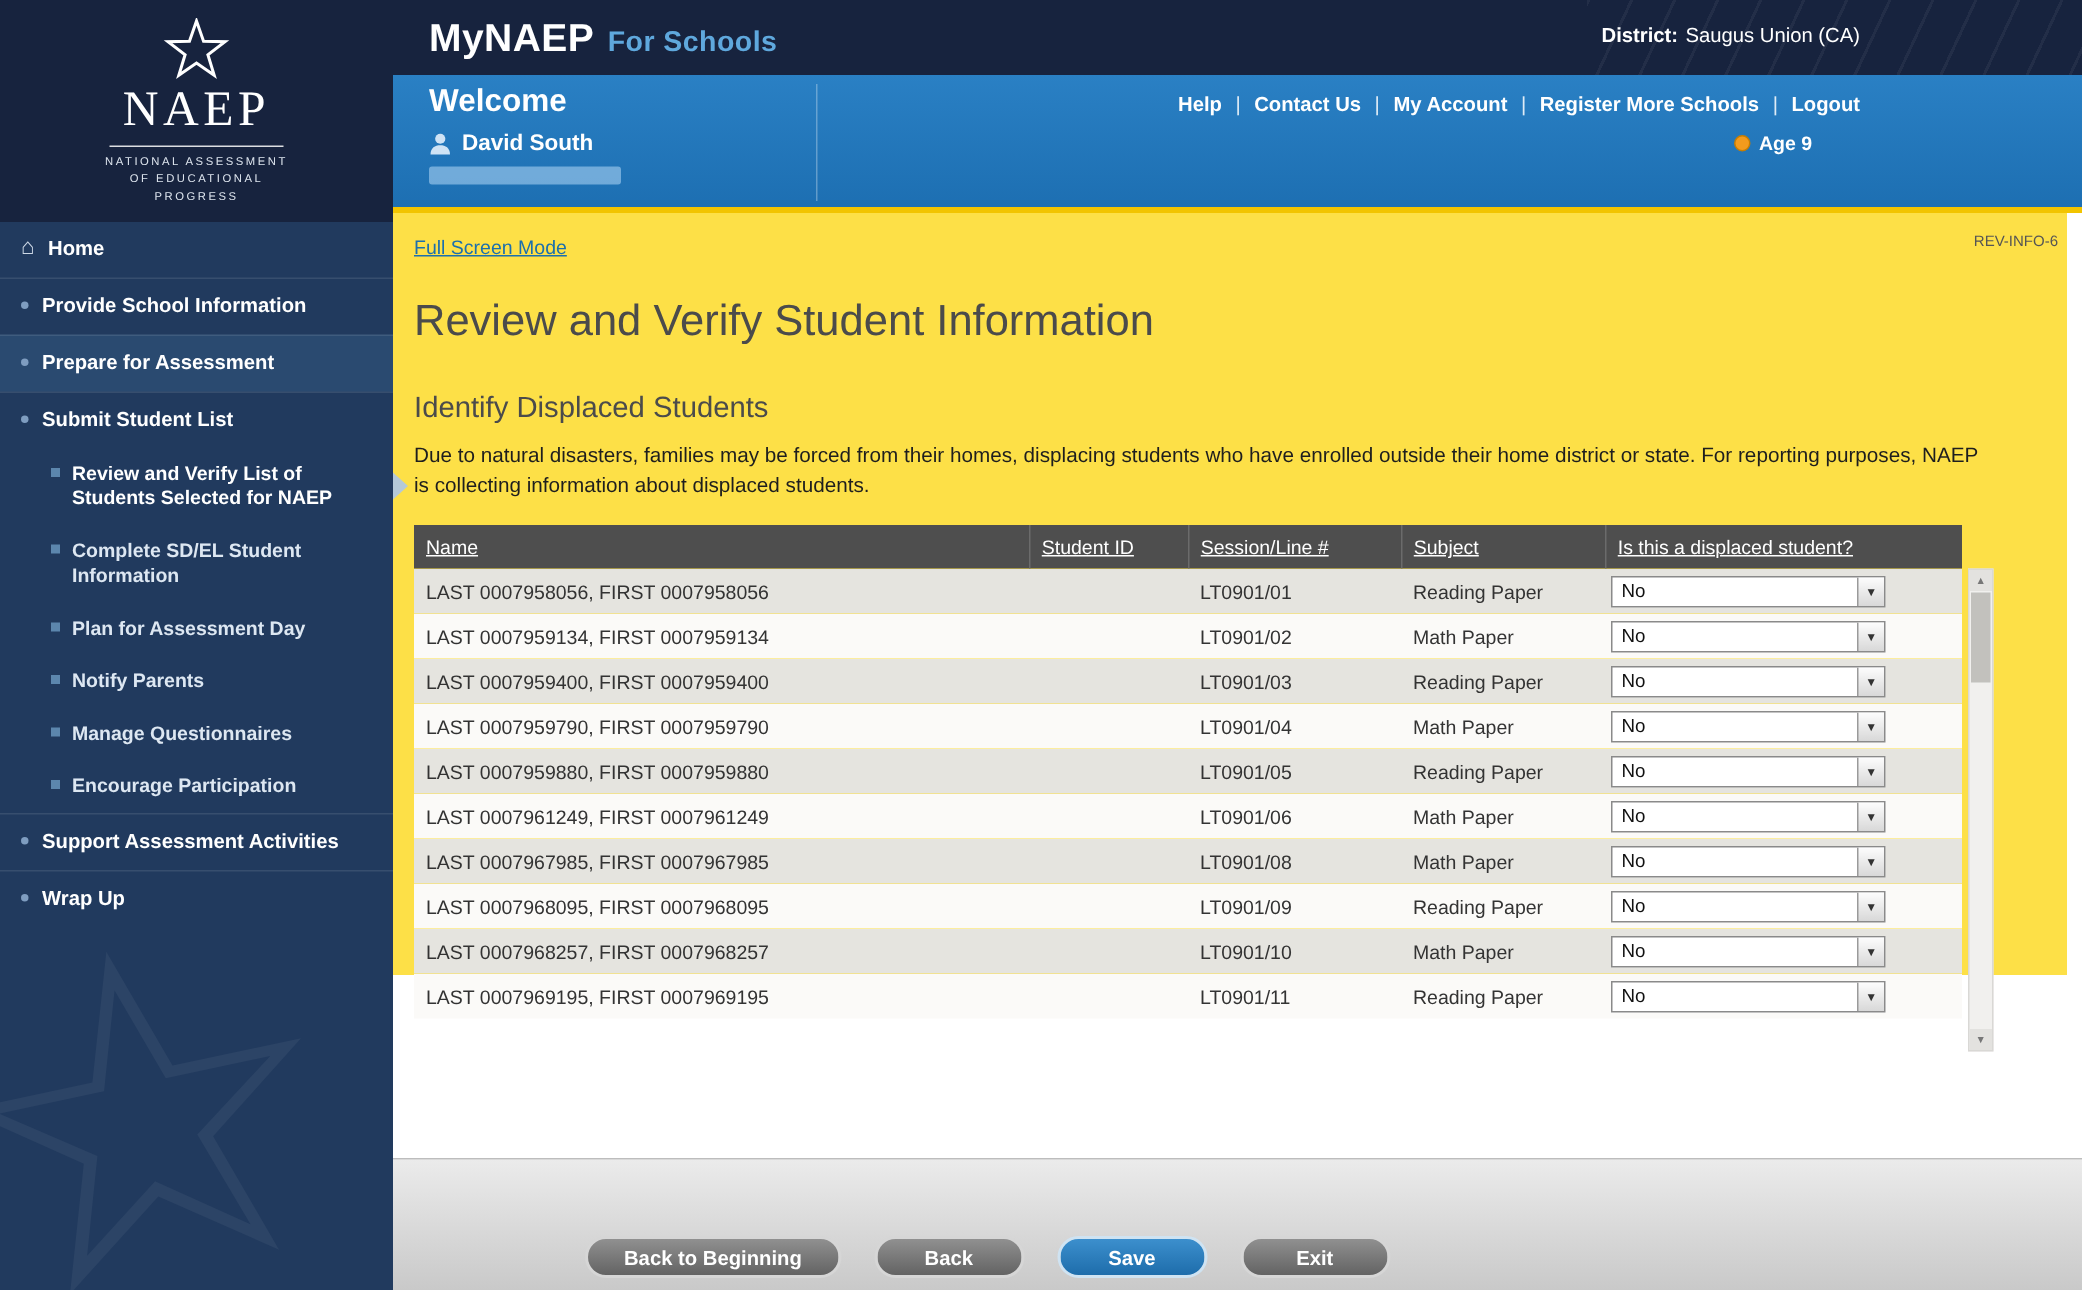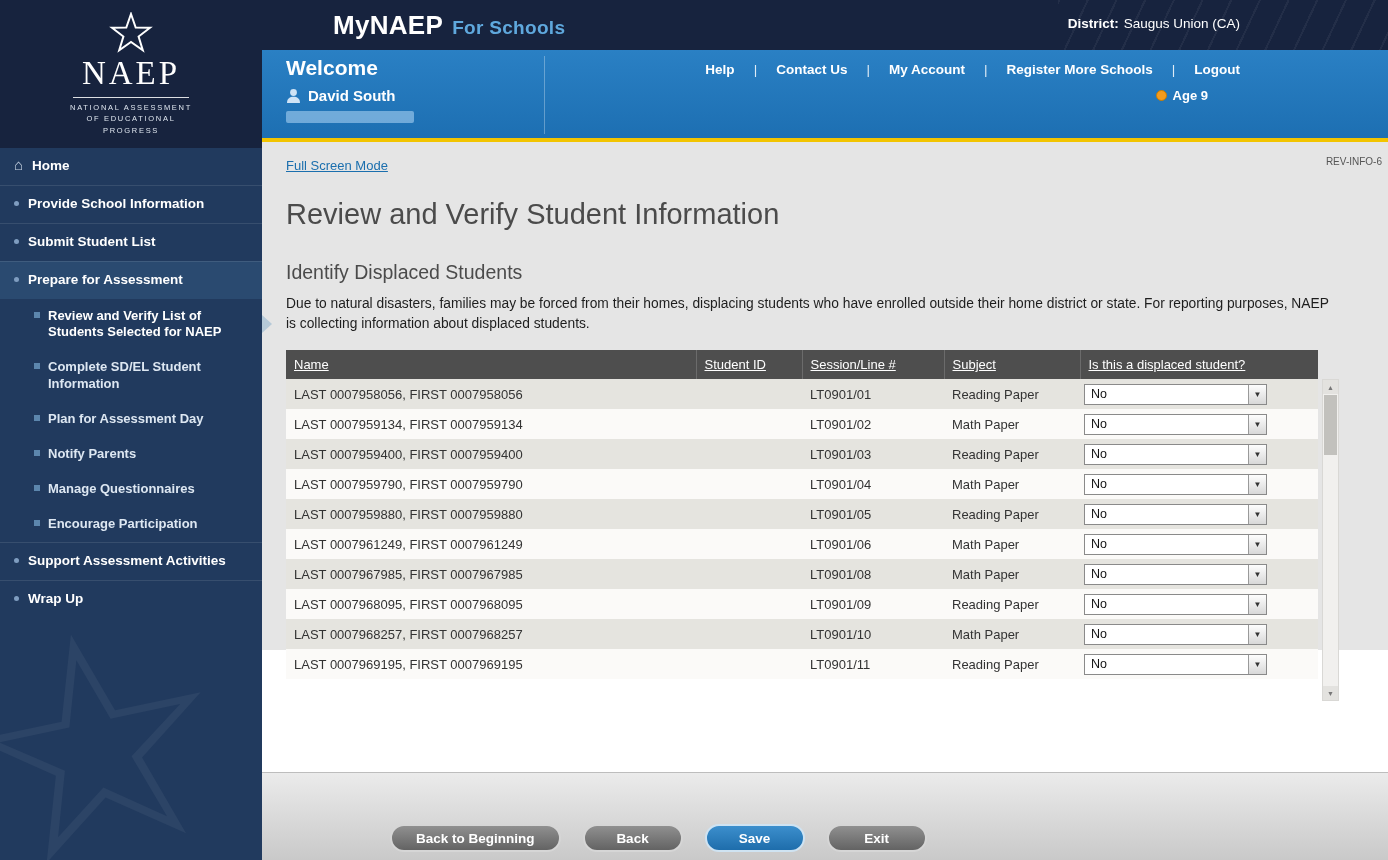--- a/index.html
+++ b/index.html
@@ -8,35 +8,35 @@
     width: 1388px; height: 860px; position: relative; overflow: hidden;
     font-family: "Liberation Sans", sans-serif; background: #ffffff;
   }
 
   
   .topbar { position: absolute; left: 0; top: 0; width: 1388px; height: 50px; background: #17233e; }
   .topbar::after {
     content: ""; position: absolute; right: 0; top: 0; width: 330px; height: 50px;
     background: repeating-linear-gradient(115deg, rgba(255,255,255,0.05) 0 2px, transparent 2px 26px);
   }
-  .app-title { position: absolute; left: 286px; top: 10px; color: #fff; font-size: 26px; font-weight: bold; letter-spacing: .3px; z-index: 2; margin-left: 47px; }
+  .app-title { position: absolute; left: 286px; top: 10px; color: #fff; font-size: 26px; font-weight: bold; letter-spacing: .3px; z-index: 2; }
   .app-title .suffix { color: #5fa8dd; font-size: 19px; margin-left: 9px; }
   .district { position: absolute; right: 148px; top: 16px; color: #fff; font-size: 13.5px; z-index: 2; }
   .district b { margin-right: 5px; }
 
   
   .bluebar { position: absolute; left: 262px; top: 50px; width: 1126px; height: 88px; background: linear-gradient(#2a80c4, #1d6fb2); }
   .yellowline { position: absolute; left: 262px; top: 138px; width: 1126px; height: 4px; background: #f2c400; }
   .welcome-block { position: absolute; left: 24px; top: 6px; color: #fff; }
   .welcome-title { font-size: 21px; font-weight: bold; }
   .user-row { display: flex; align-items: center; gap: 7px; margin-top: 7px; font-size: 15px; font-weight: bold; }
   .blur-bar { width: 128px; height: 12px; background: rgba(140,190,230,.75); margin-top: 7px; border-radius: 2px; }
   .blue-divider { position: absolute; left: 282px; top: 6px; width: 1px; height: 78px; background: rgba(255,255,255,.3); }
   .blue-right { position: absolute; right: 148px; top: 12px; text-align: right; color: #fff; }
-  .nav-links { font-size: 13.5px; font-weight: bold; display: flex; gap: 19px; align-items: center; justify-content: flex-end; }
+  .nav-links { font-size: 13.5px; font-weight: bold; display: flex; gap: 9px; align-items: center; justify-content: flex-end; }
   .nav-link { color: #fff; cursor: pointer; }
   .nav-sep { color: rgba(255,255,255,.85); font-weight: normal; }
   .age-row { margin-top: 11px; margin-right: 32px; display: inline-flex; align-items: center; gap: 6px; font-size: 13px; font-weight: bold; cursor: pointer; }
   .age-dot { width: 11px; height: 11px; border-radius: 50%; background: #f39b1d; border: 1px solid #c87d00; display: inline-block; }
 
   
   .sidebar { position: absolute; left: 0; top: 0; width: 262px; height: 860px; background: #213a5e; z-index: 3; }
   .watermark-wrap { position: absolute; inset: 0; overflow: hidden; pointer-events: none; }
   .watermark-star { position: absolute; bottom: -60px; left: -40px; font-size: 300px; color: rgba(255,255,255,.05); transform: rotate(-12deg); }
   .logo-area { position: relative; height: 148px; background: #17233e; display: flex; flex-direction: column; align-items: center; justify-content: center; color: #fff; }
@@ -52,21 +52,21 @@
   .sub-item { position: relative; display: flex; align-items: flex-start; gap: 8px; padding: 9px 10px 9px 34px;
     color: #dde7f2; font-size: 13px; font-weight: bold; line-height: 1.3; cursor: pointer; }
   .sub-item .sq { width: 6px; height: 6px; background: #5c86ad; margin-top: 4px; flex: none; }
   .sub-item.active { color: #ffffff; }
   .sub-item.active::after {
     content: ""; position: absolute; right: -10px; top: 50%; transform: translateY(-50%);
     border-top: 9px solid transparent; border-bottom: 9px solid transparent; border-left: 10px solid #b5c9d8;
   }
 
   
-  .content { position: absolute; left: 262px; top: 142px; width: 1126px; height: 508px; background: #e5e5e5; }
+  .content { position: absolute; left: 252px; top: 142px; width: 1126px; height: 508px; background: #fde047; }
   .content-inner { padding: 14px 24px 0 24px; position: relative; }
   .fs-link { color: #1b6fae; text-decoration: underline; font-size: 13px; cursor: pointer; display: inline-block; }
   .page-code { position: absolute; right: 6px; top: 14px; color: #555; font-size: 10px; }
   .page-title { font-size: 29px; font-weight: normal; color: #4b4b4b; margin: 24px 0 30px; }
   .section-title { font-size: 19.5px; font-weight: normal; color: #4b4b4b; margin: 0 0 10px; }
   .copy { font-size: 13.8px; color: #1e1e1e; line-height: 1.46; margin: 0 0 13px; max-width: 1045px; }
 
   
   .table-zone { position: relative; margin-top: 16px; }
   .table-clip { width: 1032px; height: 351px; overflow: hidden; }
@@ -345,28 +345,28 @@
   </div>
   <ul class="menu">
     <li class="menu-item" style="border-top:none">
       <span class="home-glyph">⌂</span>
       <span>Home</span>
     </li>
     <li class="menu-item">
       <span class="bullet"></span>
       <span>Provide School Information</span>
     </li>
+    <li class="menu-item section">
+      <span class="bullet"></span>
+      <span>Prepare for Assessment</span>
+    </li>
     <li class="menu-item">
       <span class="bullet"></span>
       <span>Submit Student List</span>
     </li>
-    <li class="menu-item section">
-      <span class="bullet"></span>
-      <span>Prepare for Assessment</span>
-    </li>
     <li class="sub-item active">
       <span class="sq"></span>
       <span>Review and Verify List of Students Selected for NAEP</span>
     </li>
     <li class="sub-item">
       <span class="sq"></span>
       <span>Complete SD/EL Student Information</span>
     </li>
     <li class="sub-item">
       <span class="sq"></span>

